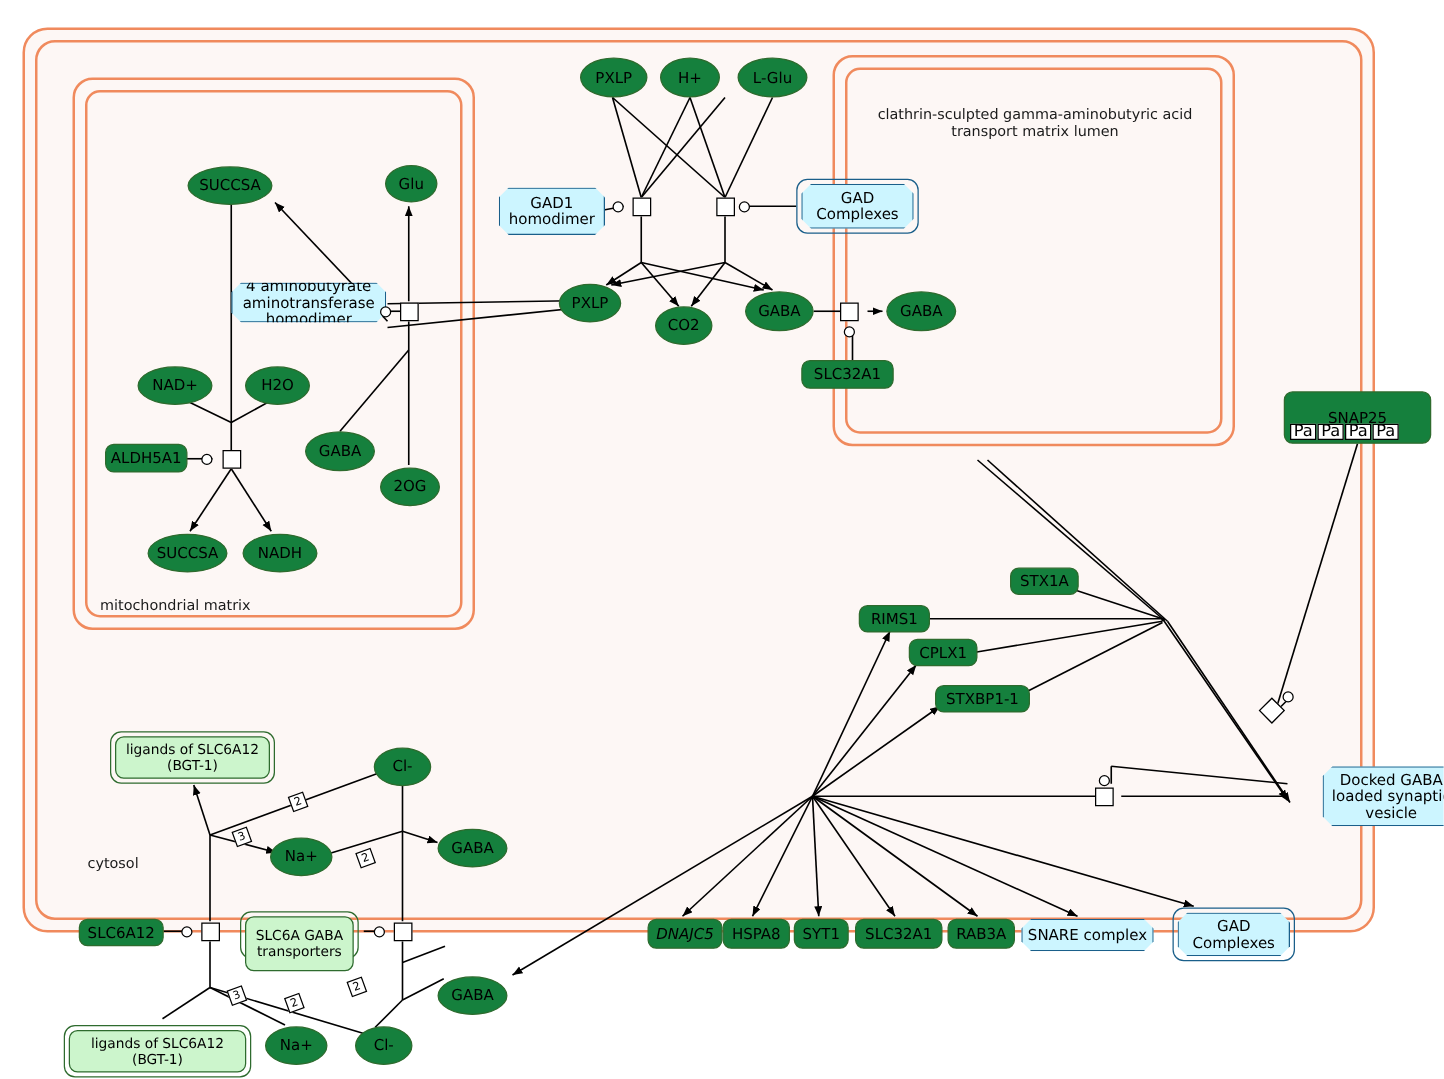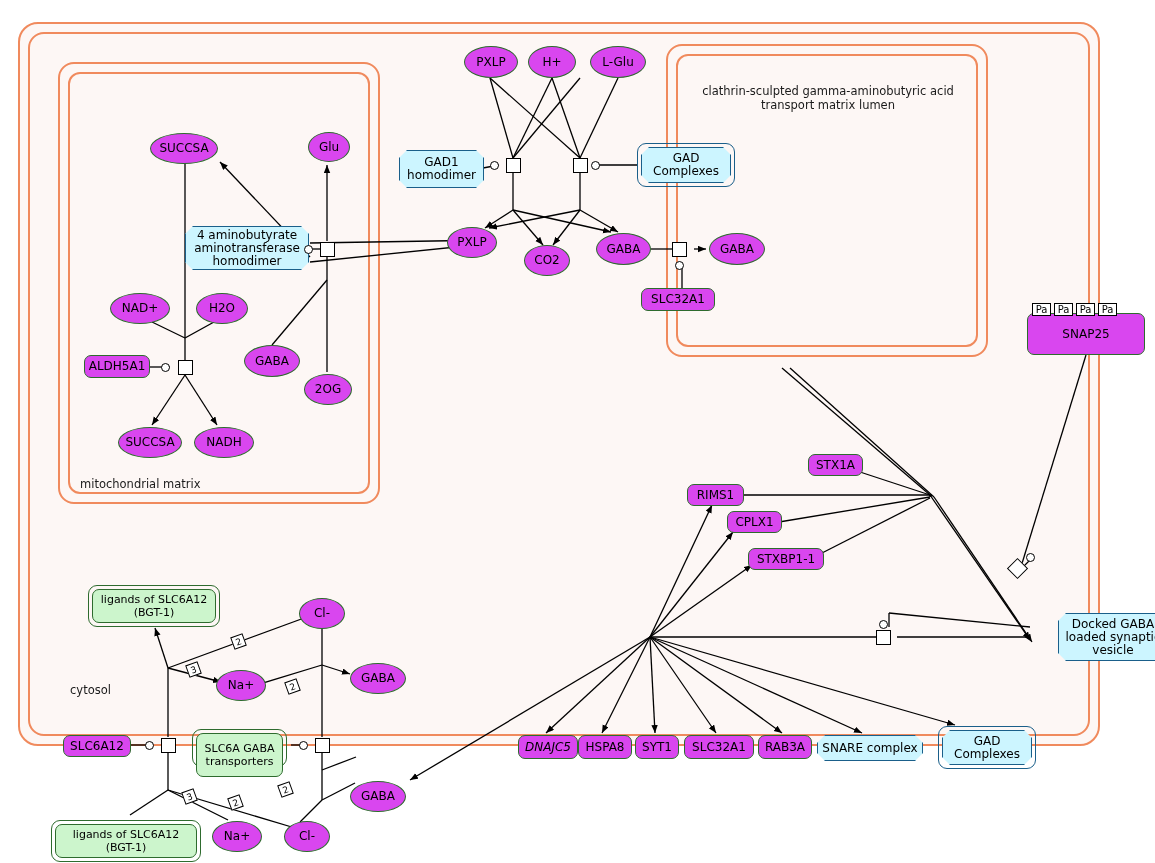--- a/index.html
+++ b/index.html
@@ -10,37 +10,37 @@
 
   
   .compartment{position:absolute;box-sizing:border-box;border-style:solid;border-color:#f08a5d;background:transparent;}
   .comp-fill{position:absolute;box-sizing:border-box;background:#fdf7f5;}
 
   .comp-label{position:absolute;font-size:11.5px;color:#1a1a1a;white-space:pre;line-height:14px;}
 
   
   .node{position:absolute;box-sizing:border-box;display:flex;align-items:center;justify-content:center;text-align:center;
         font-size:12px;color:#000;line-height:13px;}
-  .ent{background:#d946ef;border:1.4px solid #2e6b2e;}
+  .ent{background:#15803d;border:1.4px solid #2e6b2e;}
   .ell{border-radius:50%;}
   .rrect{border-radius:7px;}
   .cplx{background:#ccf5ff;border:1.4px solid #1a5f8a;
         clip-path:polygon(8px 0,calc(100% - 8px) 0,100% 8px,100% calc(100% - 8px),calc(100% - 8px) 100%,8px 100%,0 calc(100% - 8px),0 8px);}
   .cplx-outer{position:absolute;box-sizing:border-box;border:1.4px solid #1a5f8a;border-radius:9px;background:transparent;}
   .ent-outer{position:absolute;box-sizing:border-box;border:1.4px solid #2e6b2e;border-radius:9px;background:transparent;}
   .setbox{background:#ccf5cc;border:1.4px solid #2e6b2e;border-radius:7px;}
 
   
   .proc{position:absolute;width:15px;height:15px;background:#ffffff;border:1.4px solid #000;box-sizing:border-box;}
   .circ{position:absolute;width:9px;height:9px;border-radius:50%;background:#fff;border:1.4px solid #000;box-sizing:border-box;}
   .diam{position:absolute;width:15px;height:15px;background:#fff;border:1.4px solid #000;box-sizing:border-box;transform:rotate(45deg);}
   .stoich{position:absolute;width:13px;height:13px;background:#fff;border:1.2px solid #000;box-sizing:border-box;
           font-size:9px;display:flex;align-items:center;justify-content:center;transform:rotate(-20deg);color:#000;}
   .pa{position:absolute;height:13px;min-width:19px;padding:0 2px;background:#fff;border:1.2px solid #000;box-sizing:border-box;
-      font-size:10px;display:flex;align-items:center;justify-content:center;color:#000;}
+      font-size:13px;display:flex;align-items:center;justify-content:center;color:#000;margin-top:36px;}
   .hub{position:absolute;width:3px;height:3px;background:#000;border-radius:50%;}
 </style>
 </head>
 <body>
 
 <div id="canvas">
 
   <div class="comp-fill" style="left:18px;top:22px;width:1082px;height:724px;border-radius:20px;"></div>
   <div class="compartment" style="left:18px;top:22px;width:1082px;height:724px;border-width:2px;border-radius:20px;"></div>
   <div class="compartment" style="left:28px;top:32px;width:1062px;height:704px;border-width:2px;border-radius:16px;"></div>
@@ -179,21 +179,21 @@
   <div class="node ent ell" style="left:524px;top:245px;width:46px;height:31px;">CO2</div>
   <div class="node ent ell" style="left:596px;top:233px;width:55px;height:32px;">GABA</div>
 
   <div class="node ent ell" style="left:709px;top:233px;width:56px;height:32px;">GABA</div>
   <div class="proc" style="left:672px;top:242px;"></div>
   <div class="circ" style="left:675px;top:261px;"></div>
   <div class="node ent rrect" style="left:641px;top:288px;width:74px;height:23px;">SLC32A1</div>
 
   <div class="node ent ell" style="left:150px;top:133px;width:68px;height:31px;">SUCCSA</div>
   <div class="node ent ell" style="left:308px;top:132px;width:42px;height:30px;">Glu</div>
-  <div class="node cplx" style="left:185px;top:226px;width:124px;height:44px;white-space:pre;">4 aminobutyrate
+  <div class="node cplx" style="left:185px;top:226px;width:124px;height:32px;white-space:pre;">4 aminobutyrate
 aminotransferase
 homodimer</div>
   <div class="proc" style="left:320px;top:242px;"></div>
   <div class="circ" style="left:304px;top:245px;"></div>
 
   <div class="node ent ell" style="left:110px;top:293px;width:60px;height:31px;">NAD+</div>
   <div class="node ent ell" style="left:196px;top:293px;width:52px;height:31px;">H2O</div>
   <div class="node ent rrect" style="left:84px;top:355px;width:66px;height:23px;">ALDH5A1</div>
   <div class="proc" style="left:178px;top:360px;"></div>
   <div class="circ" style="left:161px;top:363px;"></div>

